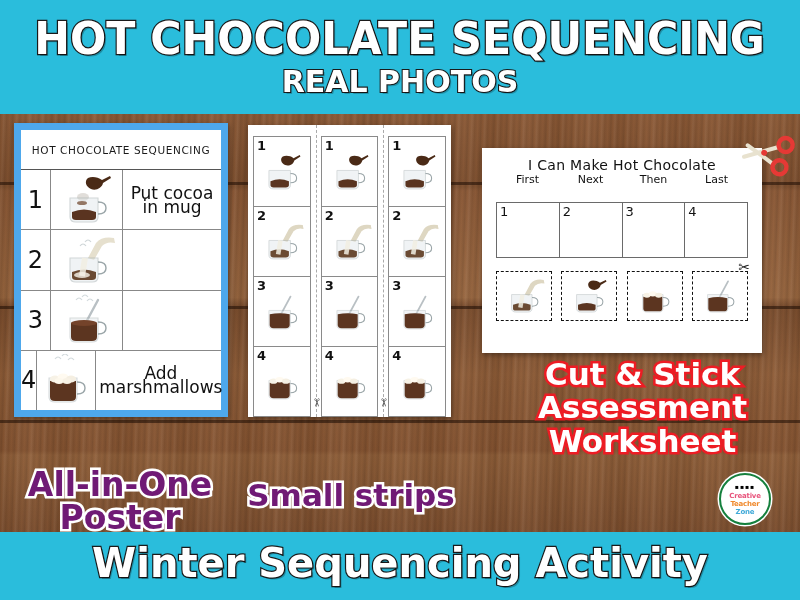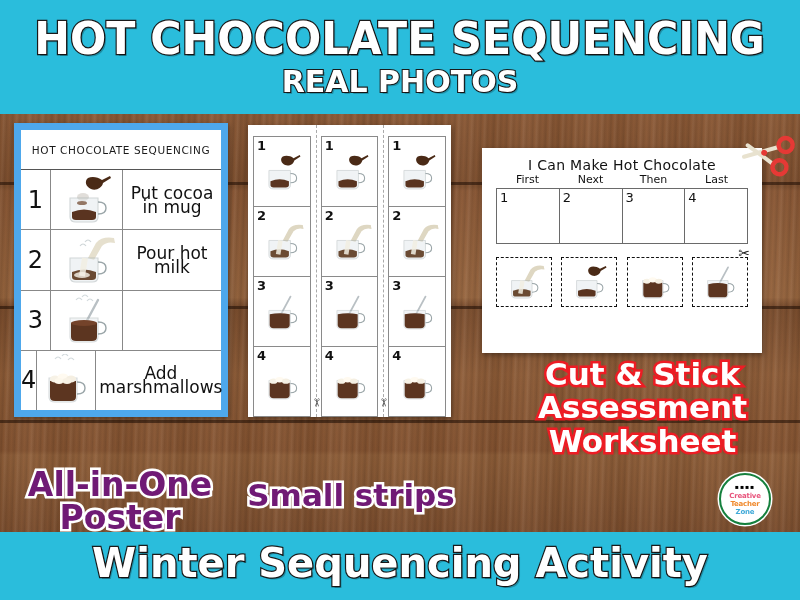--- a/index.html
+++ b/index.html
@@ -174,21 +174,21 @@
     left: 482px; top: 148px; width: 280px; height: 205px;
     box-shadow: 1px 2px 5px rgba(0,0,0,0.35);
     padding: 9px 14px;
   }
   #ws-title {
     text-align: center;
     font-family: "DejaVu Sans", sans-serif;
     font-size: 14px; color: #111;
     letter-spacing: 0.3px;
   }
-  #ws-headers { display: flex; margin-bottom: 2px; }
+  #ws-headers { display: flex; margin-bottom: 16px; }
   .ws-head {
     flex: 1; text-align: center;
     font-family: "DejaVu Sans", sans-serif;
     font-size: 11px; color: #111;
   }
   #ws-table {
     display: flex; height: 56px;
     border: 1.2px solid #6a6a6a;
   }
   .ws-cell {
@@ -311,21 +311,20 @@
             <svg class="mug" width="58" height="52" viewBox="0 0 58 52">
               <path d="M56 4 Q44 2 38 9 L30 24 L36 26 L44 12 Q49 7 57 9 Z" fill="#e6e0ce"></path>
               <path d="M22 12 q3 -4 6 0 M27 8 q3 -4 6 0" stroke="#cfd6d8" stroke-width="1.2" fill="none"></path>
               <path d="M12 24 L12 43 Q12 48 18 48 L34 48 Q40 48 40 43 L40 24 Z" fill="#dfe6e9" opacity="0.45" stroke="#9aa5a8" stroke-width="1.1"></path>
               <path d="M40 28 q8 0 8 6 t-8 6" fill="none" stroke="#9aa5a8" stroke-width="1.4"></path>
               <path d="M14 38 Q26 33 38 38 L38 43 Q38 46 34 46 L18 46 Q14 46 14 43 Z" fill="#6b4b33"></path>
               <path d="M27 24 L24 42" stroke="#f2efe3" stroke-width="6" opacity="0.85"></path>
               <ellipse cx="24" cy="41" rx="8" ry="3" fill="#f7f4ea" opacity="0.8"></ellipse>
             </svg>
           </div>
-          <div class="pr-txt">Pour hot milk</div>
         </div>
 
         <div class="poster-row">
           <div class="pr-num">3</div>
           <div class="pr-img">
             <svg class="mug" width="58" height="52" viewBox="0 0 58 52">
               <path d="M18 6 q3 -4 6 0 M24 3 q3 -4 6 0 M29 7 q3 -4 6 0" stroke="#d3dadd" stroke-width="1.2" fill="none"></path>
               <path d="M40 6 L26 32" stroke="#b9c0c4" stroke-width="2.4" stroke-linecap="round"></path>
               <path d="M12 24 L12 43 Q12 48 18 48 L34 48 Q40 48 40 43 L40 24 Z" fill="#dfe6e9" opacity="0.4" stroke="#9aa5a8" stroke-width="1.1"></path>
               <path d="M40 28 q8 0 8 6 t-8 6" fill="none" stroke="#9aa5a8" stroke-width="1.4"></path>

